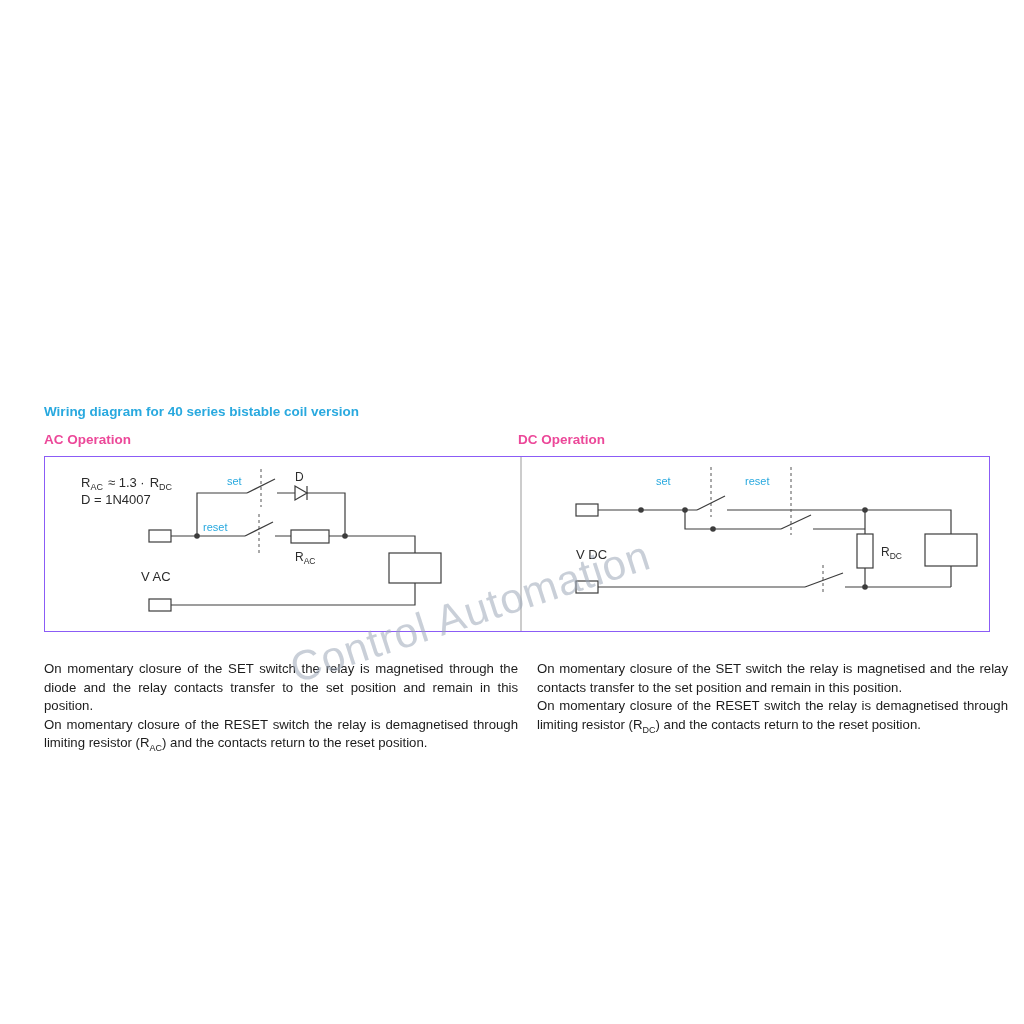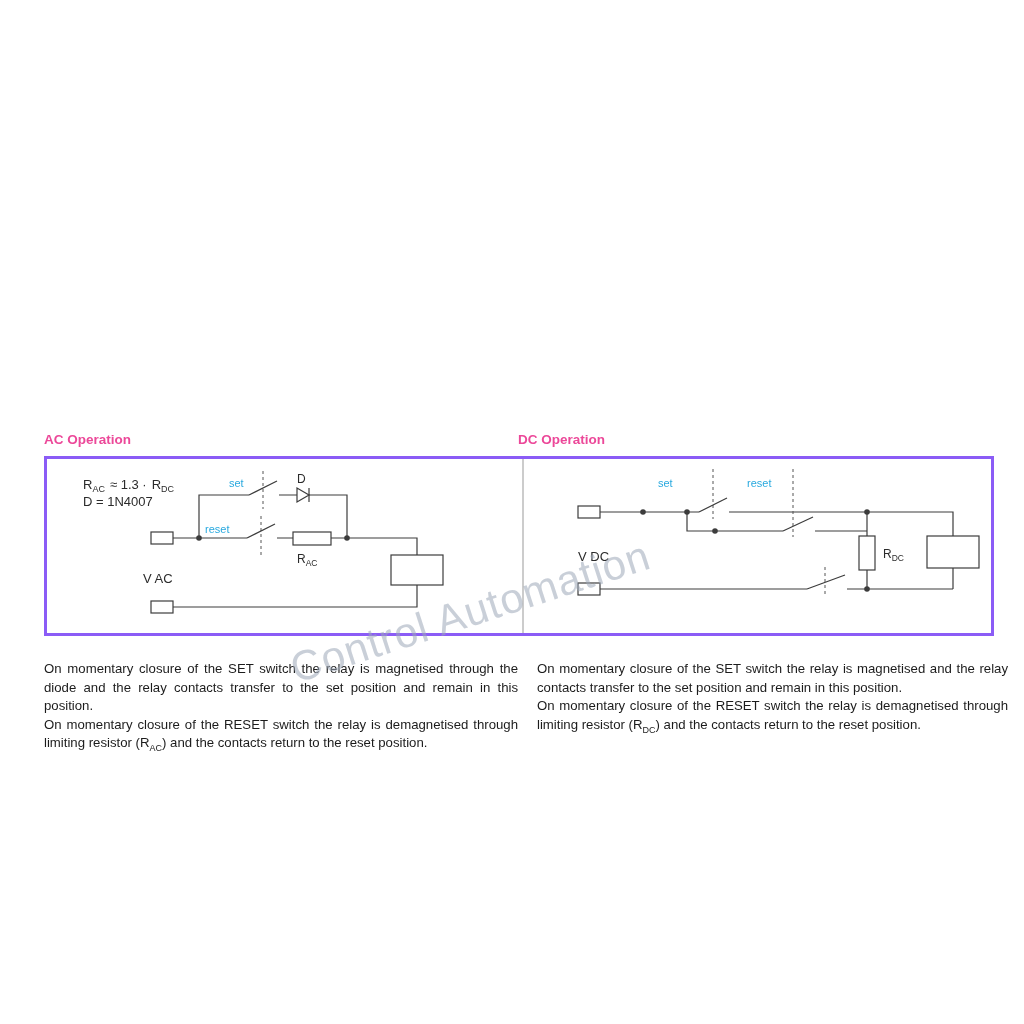--- a/index.html
+++ b/index.html
@@ -11,21 +11,21 @@
     position:absolute; left:44px; top:404px;
     font-size:13.5px; font-weight:bold; color:#29a9df;
   }
   .op-title {
     position:absolute; top:432px; font-size:13.5px; font-weight:bold; color:#ec4899;
   }
   .ac-title { left:44px; }
   .dc-title { left:518px; }
   .diagram-box {
     position:absolute; left:44px; top:456px; width:944px; height:174px;
-    border:3px solid #8b5cf6; background:#fff;
+    border:1px solid #8b5cf6; background:#fff;
   }
   
   svg path.wire { stroke:#3c3c3c; stroke-width:1.2; fill:none; }
   svg line { stroke:#3c3c3c; stroke-width:1.2; }
   svg line.dash { stroke:#555; stroke-width:1; stroke-dasharray:3 3; }
   svg line.divider { stroke:#999; stroke-width:1; }
   svg rect { fill:#ffffff; stroke:#3c3c3c; stroke-width:1.2; }
   svg polygon { fill:#ffffff; stroke:#3c3c3c; stroke-width:1.2; }
   svg circle { fill:#3c3c3c; stroke:none; }
   svg text { fill:#2b2b2b; font-family:"Liberation Sans", sans-serif; }
@@ -50,20 +50,21 @@
     color:rgba(156,168,184,0.55);
     transform:rotate(-18deg); transform-origin:left center;
     pointer-events:none;
   }
 </style>
 </head>
 <body>
 
 <div class="page">
 
+  <div class="heading">Wiring diagram for 40 series bistable coil version</div>
 
   <div class="op-title ac-title">AC Operation</div>
   <div class="op-title dc-title">DC Operation</div>
 
   <div class="diagram-box">
     <svg width="944" height="174" viewBox="0 0 944 174">
 
       <g>
         <path class="wire" d="M126 79 H152 M152 79 V36 H202 M232 36 H250 M262 36 H300 V79 M152 79 H200 M230 79 H246 M284 79 H300 M300 79 H370 V96 M370 126 V148 H126"></path>
 

